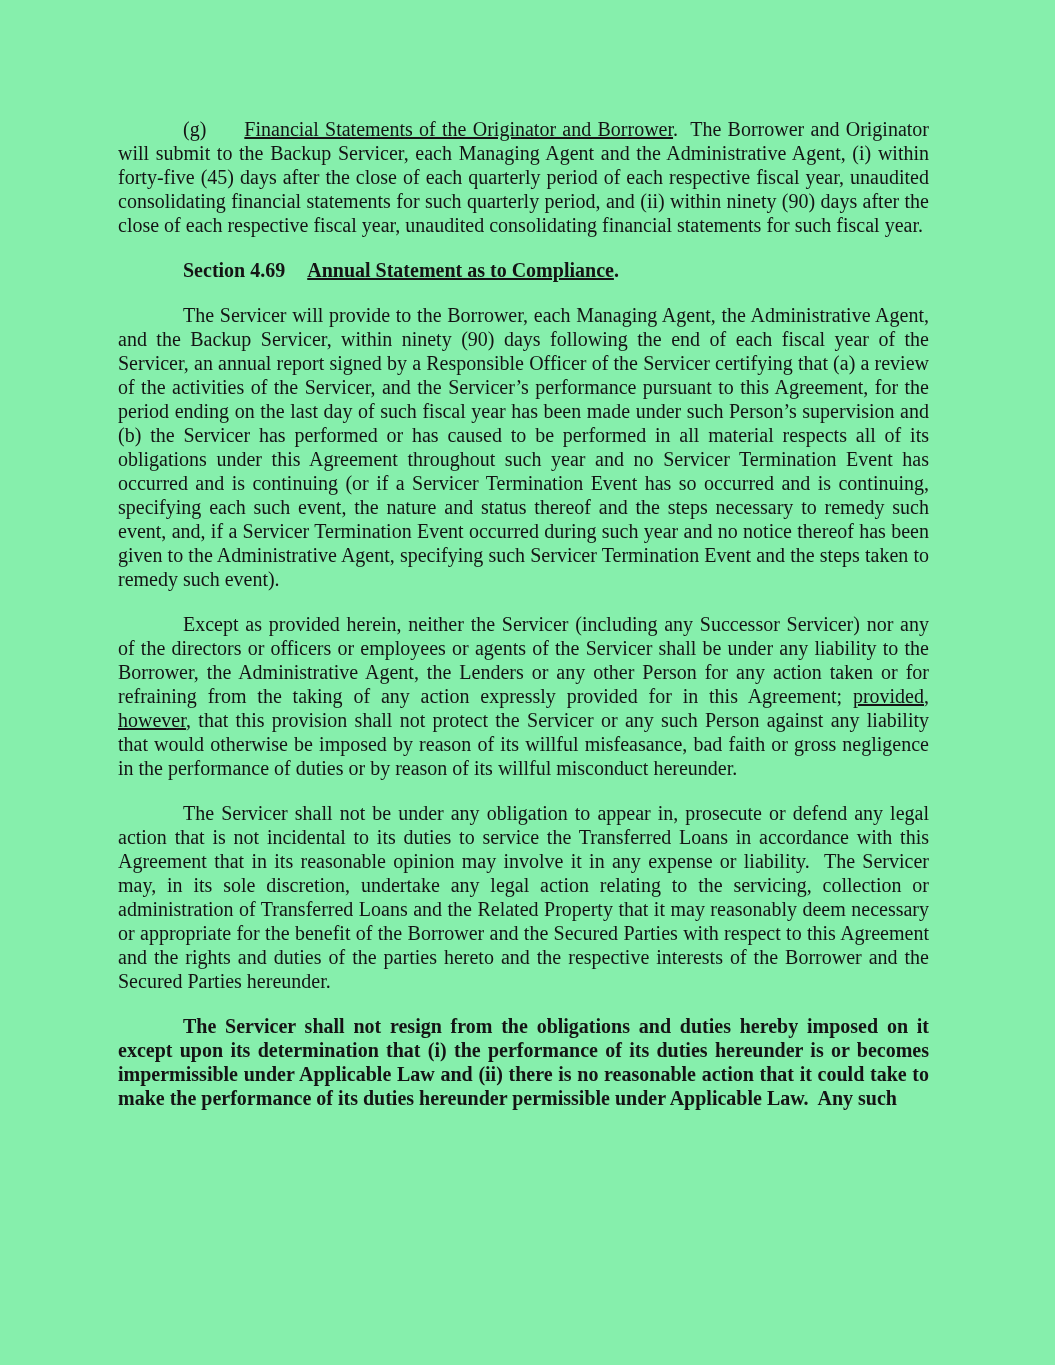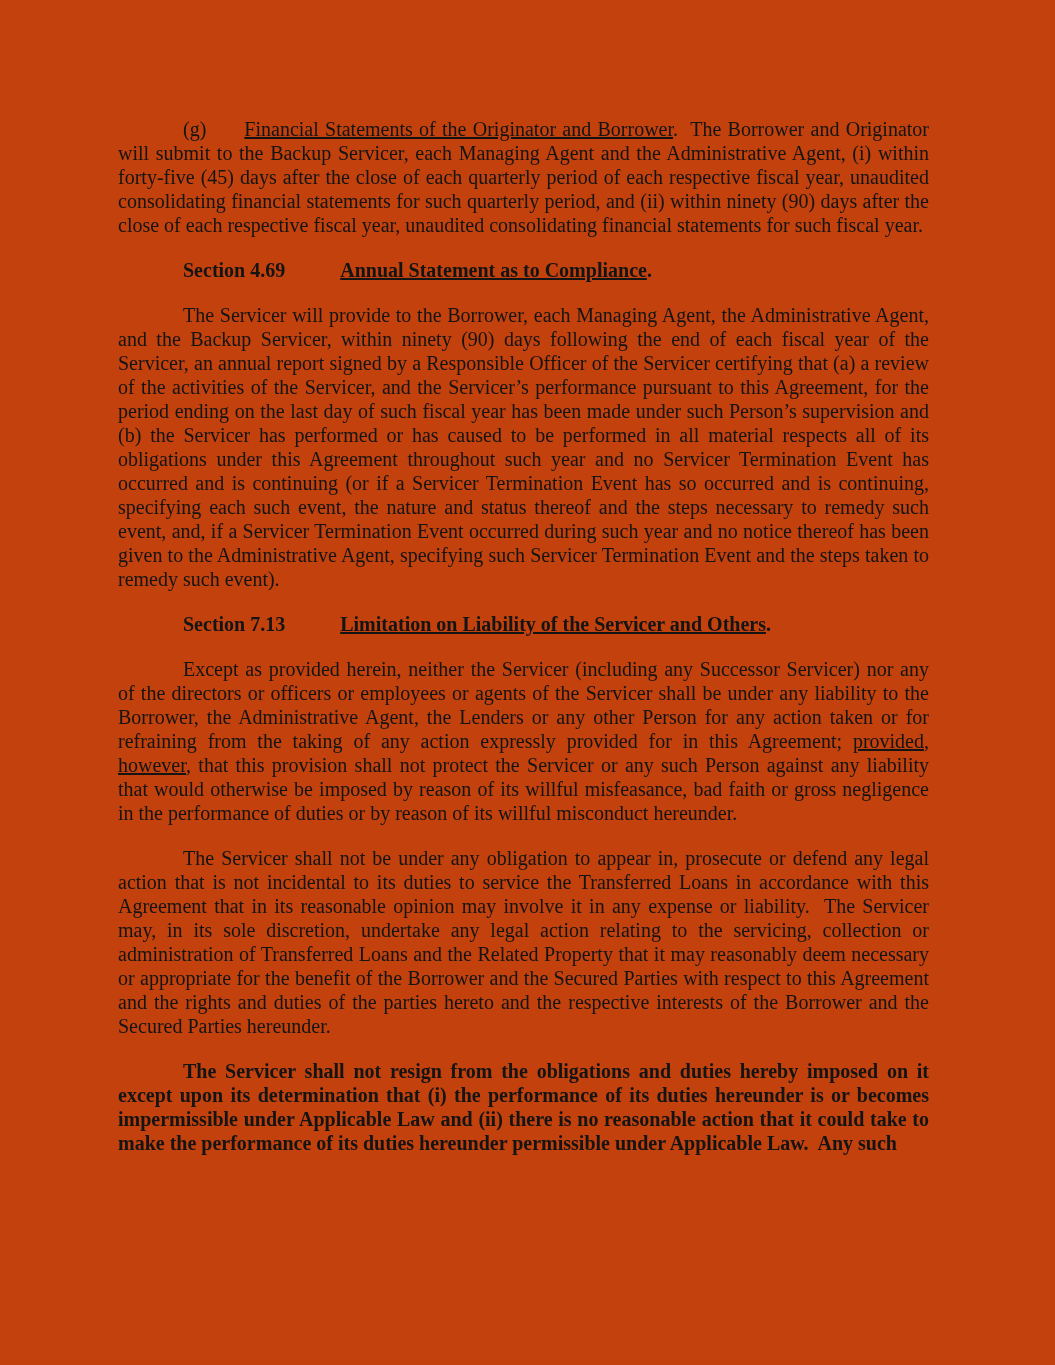--- a/index.html
+++ b/index.html
@@ -5,21 +5,21 @@
   * { box-sizing: border-box; }
   html, body {
     margin: 0;
     padding: 0;
     background: #ffffff;
   }
   .page {
     position: relative;
     width: 1055px;
     height: 1365px;
-    background: #c2410c;
+    background: #86efac;
     color: #141414;
     font-family: "Liberation Serif", "DejaVu Serif", serif;
     font-size: 20px;
     line-height: 24px;
     overflow: hidden;
   }
   .content {
     position: absolute;
     left: 118px;
     top: 117px;
@@ -30,21 +30,21 @@
     text-align: justify;
     text-indent: 65px;
   }
   .para:last-child { margin-bottom: 8px; font-weight: bold; }
   .heading {
     margin: 0 0 21px 0;
     font-weight: bold;
     text-indent: 65px;
     text-align: left;
   }
-  .heading .title { text-decoration: underline; margin-left: 33px; }
+  .heading .title { text-decoration: underline; }
   .u { text-decoration: underline; }
   .tab-wide { display: inline-block; width: 38px; }
   .tab { display: inline-block; width: 22px; }
   .page-footer {
     position: absolute;
     left: 118px;
     top: 1272px;
     width: 811px;
     text-align: center;
   }
@@ -54,21 +54,20 @@
 
 <div class="page">
   <div class="content">
 
     <p class="para"><span>(g)</span><span class="tab-wide"></span><span class="u">Financial Statements of the Originator and Borrower</span><span>.&nbsp; The Borrower and Originator will submit to the Backup Servicer, each Managing Agent and the Administrative Agent, (i) within forty-five (45) days after the close of each quarterly period of each respective fiscal year, unaudited consolidating financial statements for such quarterly period, and (ii) within ninety (90) days after the close of each respective fiscal year, unaudited consolidating financial statements for such fiscal year.</span></p>
 
     <p class="heading"><span>Section 4.69</span><span class="tab"></span><span class="title">Annual Statement as to Compliance</span><span>.</span></p>
 
     <p class="para"><span>The Servicer will provide to the Borrower, each Managing Agent, the Administrative Agent, and the Backup Servicer, within ninety (90) days following the end of each fiscal year of the Servicer, an annual report signed by a Responsible Officer of the Servicer certifying that (a) a review of the activities of the Servicer, and the Servicer’s performance pursuant to this Agreement, for the period ending on the last day of such fiscal year has been made under such Person’s supervision and (b) the Servicer has performed or has caused to be performed in all material respects all of its obligations under this Agreement throughout such year and no Servicer Termination Event has occurred and is continuing (or if a Servicer Termination Event has so occurred and is continuing, specifying each such event, the nature and status thereof and the steps necessary to remedy such event, and, if a Servicer Termination Event occurred during such year and no notice thereof has been given to the Administrative Agent, specifying such Servicer Termination Event and the steps taken to remedy such event).</span></p>
 
-    <p class="heading"><span>Section 7.13</span><span class="tab"></span><span class="title">Limitation on Liability of the Servicer and Others</span><span>.</span></p>
 
     <p class="para"><span>Except as provided herein, neither the Servicer (including any Successor Servicer) nor any of the directors or officers or employees or agents of the Servicer shall be under any liability to the Borrower, the Administrative Agent, the Lenders or any other Person for any action taken or for refraining from the taking of any action expressly provided for in this Agreement; </span><span class="u">provided</span><span>, </span><span class="u">however</span><span>, that this provision shall not protect the Servicer or any such Person against any liability that would otherwise be imposed by reason of its willful misfeasance, bad faith or gross negligence in the performance of duties or by reason of its willful misconduct hereunder.</span></p>
 
     <p class="para"><span>The Servicer shall not be under any obligation to appear in, prosecute or defend any legal action that is not incidental to its duties to service the Transferred Loans in accordance with this Agreement that in its reasonable opinion may involve it in any expense or liability.&nbsp; The Servicer may, in its sole discretion, undertake any legal action relating to the servicing, collection or administration of Transferred Loans and the Related Property that it may reasonably deem necessary or appropriate for the benefit of the Borrower and the Secured Parties with respect to this Agreement and the rights and duties of the parties hereto and the respective interests of the Borrower and the Secured Parties hereunder.</span></p>
 
 
     <p class="para"><span>The Servicer shall not resign from the obligations and duties hereby imposed on it except upon its determination that (i) the performance of its duties hereunder is or becomes impermissible under Applicable Law and (ii) there is no reasonable action that it could take to make the performance of its duties hereunder permissible under Applicable Law.&nbsp; Any such</span></p>
 
   </div>
 

